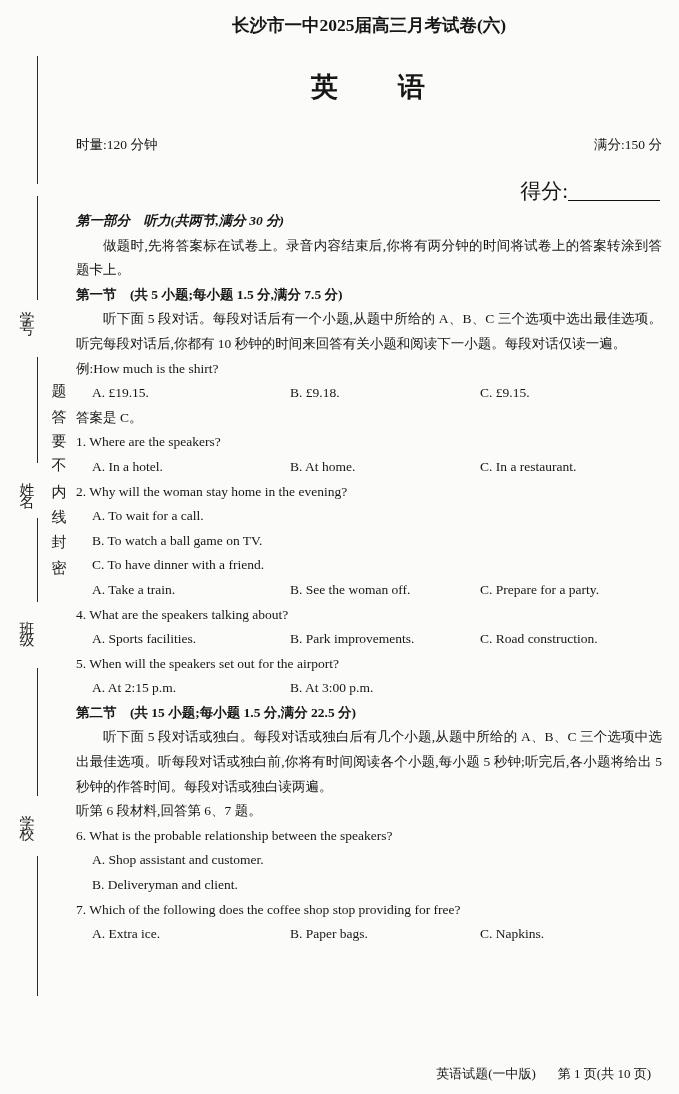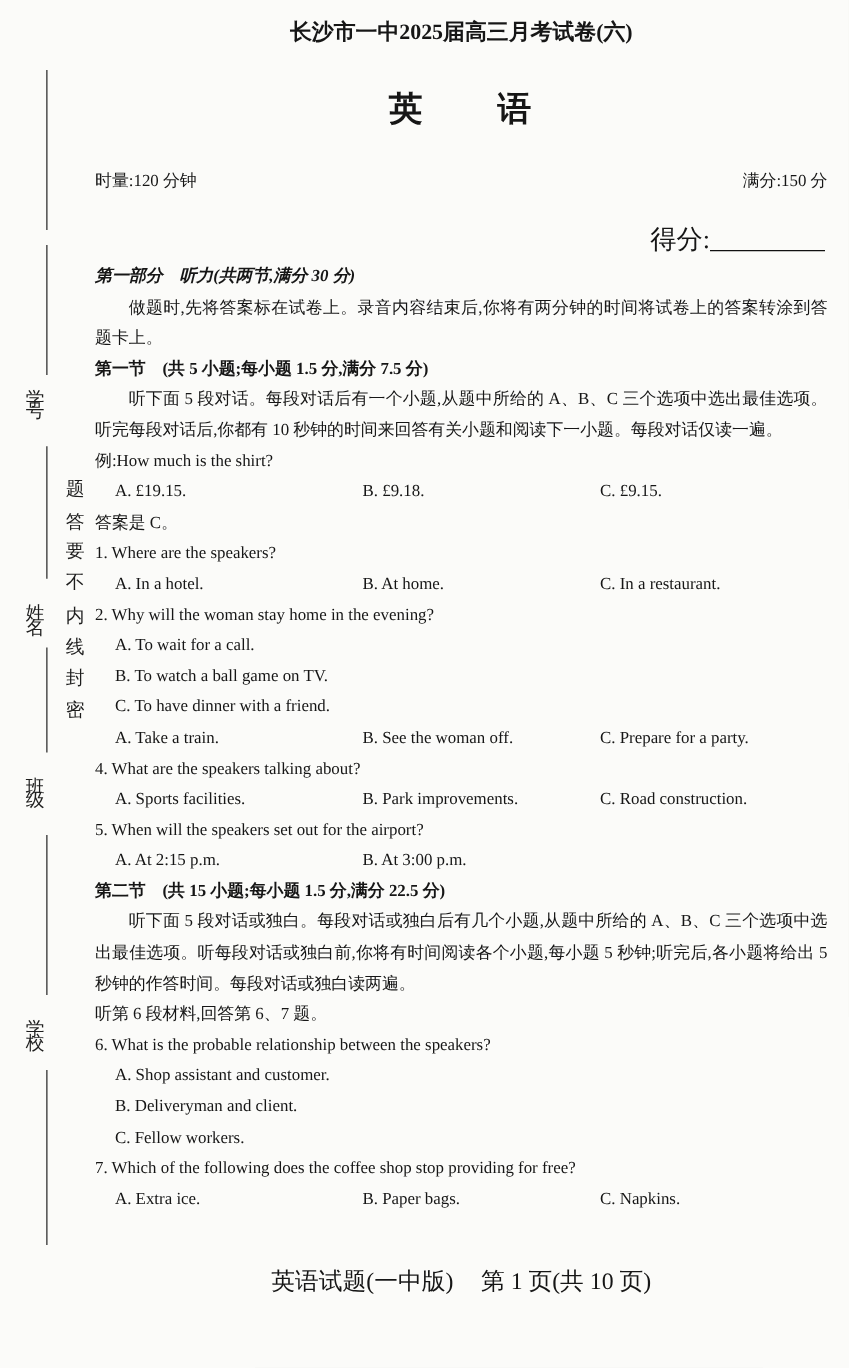--- a/index.html
+++ b/index.html
@@ -33,21 +33,21 @@
   .score-row{display:flex;justify-content:flex-end;align-items:flex-end;margin-top:26px;height:22px;padding-right:2px;}
   .score-label{font-weight:normal;font-size:21px;line-height:20px;text-align:center;}
   .score-blank{display:inline-block;width:92px;height:20px;border-bottom:1.5px solid #111;}
   .mt1{margin-top:8px;font-style:italic;}
   .h-bold{font-weight:bold;}
   .para{text-align:justify;}
   .indent{text-indent:2em;}
   .opt3{display:grid;grid-template-columns:198px 190px auto;padding-left:16px;}
   .optstack .opt{padding-left:16px;}
 
-  .footer{position:absolute;left:76px;top:1016px;width:586px;text-align:center;font-size:19px;line-height:20px;}
+  .footer{position:absolute;left:76px;top:1064px;width:586px;text-align:right;font-size:13px;line-height:20px;}
   .footer span{margin:0 11px;}
 </style>
 </head>
 <body>
 
 <div class="page">
 
   <aside>
     <div class="seal-line sl1"></div>
     <div class="seal-line sl2"></div>
@@ -136,21 +136,20 @@
 
     <p class="h-bold">第二节　(共 15 小题;每小题 1.5 分,满分 22.5 分)</p>
     <p class="para indent">听下面 5 段对话或独白。每段对话或独白后有几个小题,从题中所给的 A、B、C 三个选项中选出最佳选项。听每段对话或独白前,你将有时间阅读各个小题,每小题 5 秒钟;听完后,各小题将给出 5 秒钟的作答时间。每段对话或独白读两遍。</p>
     <p>听第 6 段材料,回答第 6、7 题。</p>
 
     <div>
       <p>6. What is the probable relationship between the speakers?</p>
       <div class="optstack">
         <p class="opt">A. Shop assistant and customer.</p>
         <p class="opt">B. Deliveryman and client.</p>
-        <p class="opt">C. Fellow workers.</p>
       </div>
     </div>
 
     <div>
       <p>7. Which of the following does the coffee shop stop providing for free?</p>
       <div class="opt3">
         <span class="opt">A. Extra ice.</span>
         <span class="opt">B. Paper bags.</span>
         <span class="opt">C. Napkins.</span>
       </div>

